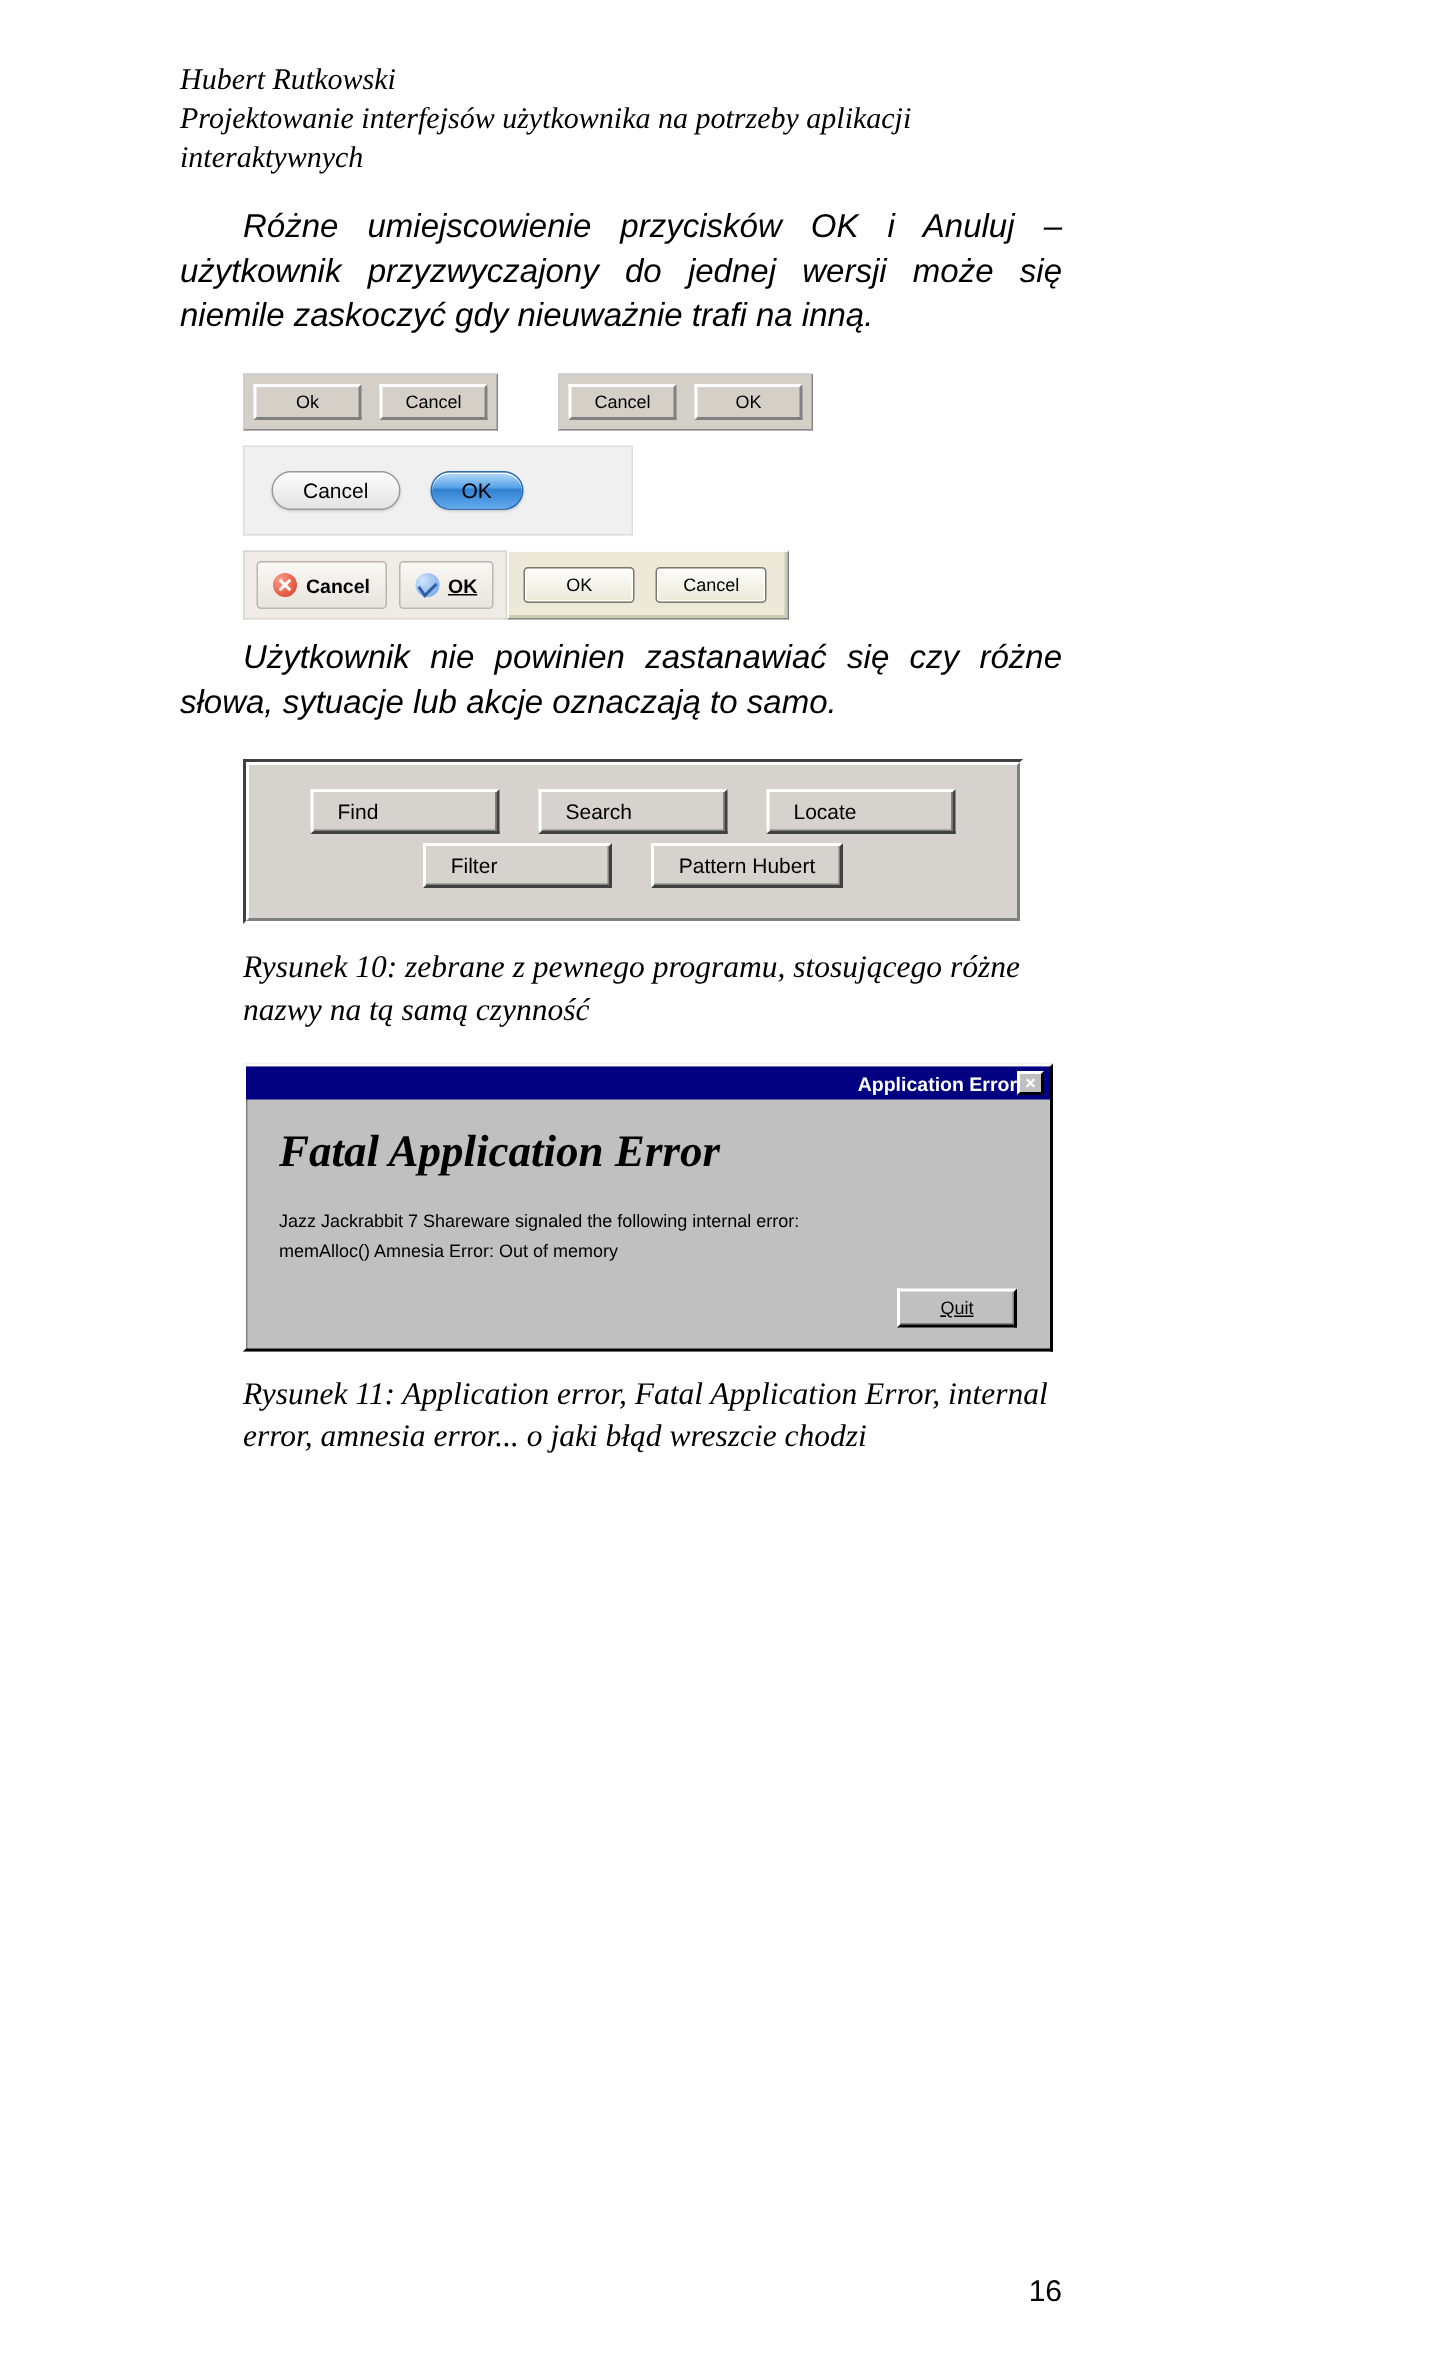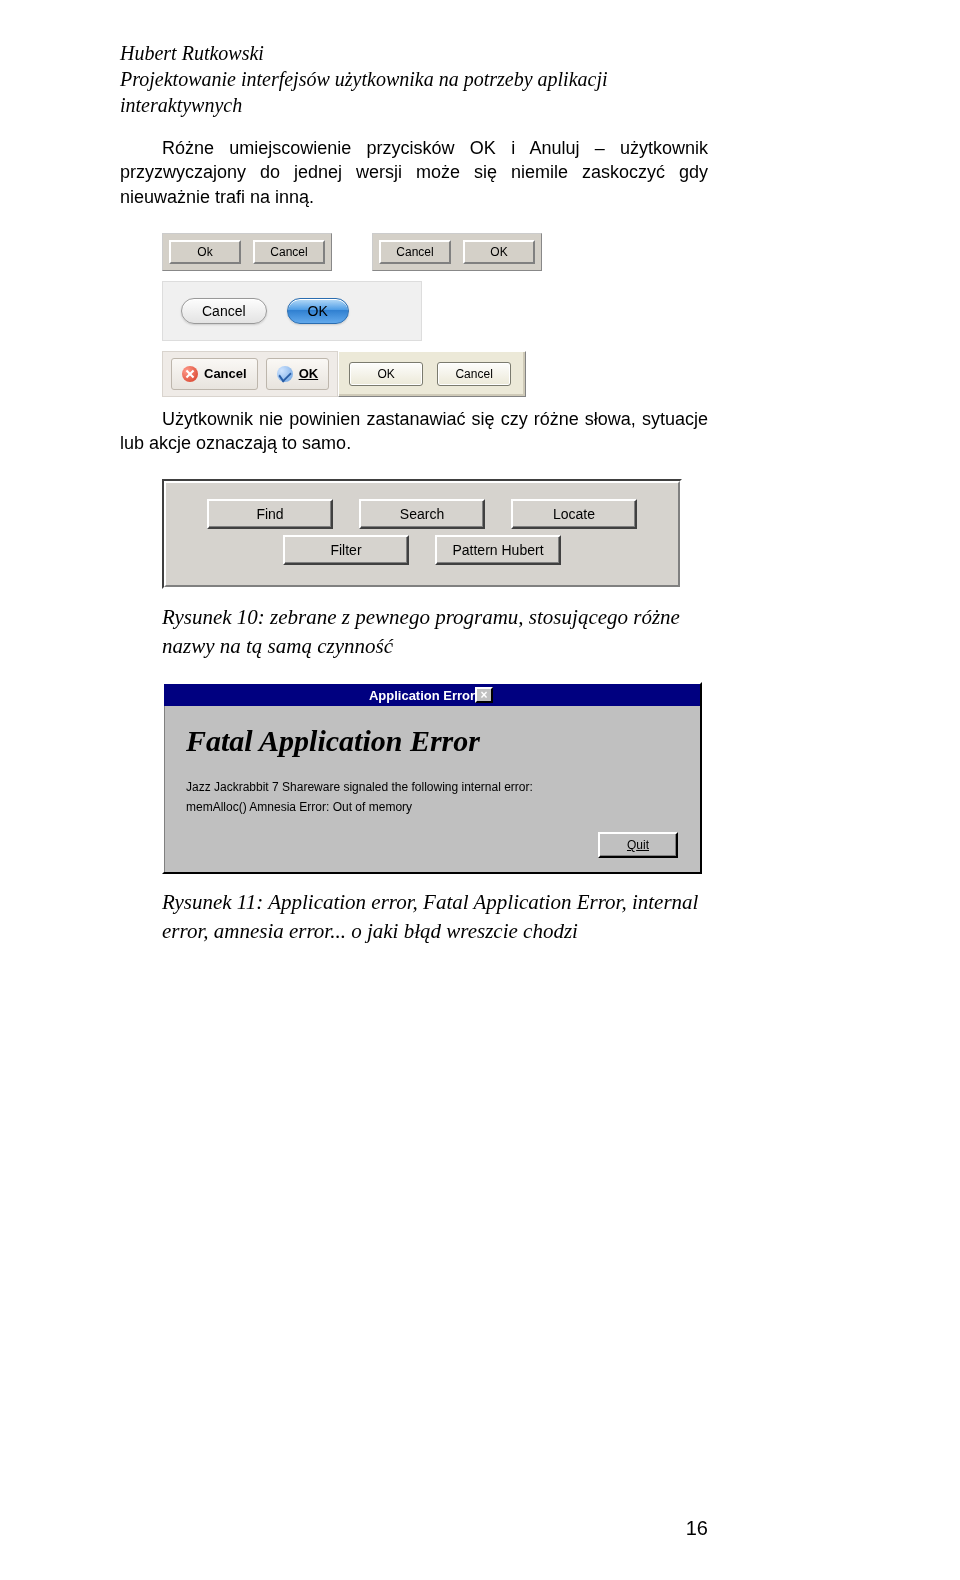--- a/index.html
+++ b/index.html
@@ -1,19 +1,19 @@
 <!DOCTYPE html>
 <html><head>
 <meta charset="utf-8">
 <style>
   * { box-sizing: border-box; margin: 0; padding: 0; }
   html, body { width: 960px; background: #fff; font-family: "Times New Roman", Times, serif; color: #000; }
   .page { width: 788px; min-height: 1580px; padding: 40px 80px 30px 120px; position: relative; }
   .hdr { font-style: italic; font-size: 20px; line-height: 1.3; margin-bottom: 18px; }
-  .para { font-family: Arial, Helvetica, sans-serif; font-size: 18px; line-height: 1.35; text-align: justify; margin-bottom: 24px; }
+  .para { font-family: Arial, Helvetica, sans-serif; font-size: 22px; line-height: 1.35; text-align: justify; margin-bottom: 24px; font-style: italic; }
   .para .indent { display: inline-block; width: 42px; }
   .caption { font-style: italic; font-size: 21px; line-height: 1.35; margin: 14px 0 22px 42px; max-width: 540px; }
   .fig { margin: 8px 0 10px 42px; }
   .pagenum { position: absolute; bottom: 40px; right: 80px; font-family: Arial, Helvetica, sans-serif; font-size: 20px; }
 
   
   .w9x-row { display: flex; gap: 40px; }
   .w9x-group { background: #d4d0c8; padding: 6px 6px; display: flex; gap: 12px; border: 1px solid #ccc; border-bottom-color:#888; border-right-color:#888; }
   .w9x-btn { font: 12px/1 Arial, sans-serif; text-align: center; min-width: 72px; padding: 4px 8px; background: #d4d0c8; border: 2px solid; border-color: #fff #808080 #808080 #fff; cursor: pointer; }
 
@@ -32,25 +32,25 @@
   .ic.cancel::before { transform:rotate(45deg);} .ic.cancel::after{ transform:rotate(-45deg);}
   .ic.ok { background: radial-gradient(circle at 30% 30%, #cfe4ff, #6aa1e0); position:relative;}
   .ic.ok::before { content:""; position:absolute; left:2px; top:5px; width:10px; height:6px; border-left:2px solid #2a5ea6; border-bottom:2px solid #2a5ea6; transform: rotate(-45deg) skewX(-10deg);}
   .xp-frame { background:#ece9d8; padding:10px 14px 10px 10px; display:flex; gap:14px; border:1px solid #fff; border-right-color:#838383; border-bottom-color:#838383; box-shadow: inset -2px -2px 0 #cfcab8;}
   .xp-btn { font: 12px Arial; min-width:74px; padding:4px 10px; text-align:center; background: linear-gradient(#fdfdfc,#ece9d8); border:1px solid #7a7a6e; border-radius:3px; box-shadow:0 0 0 1px #fff inset; cursor:pointer;}
 
   
   .fig4 { background: #d6d3ce; border: 2px solid; border-color:#404040 #fff #fff #404040; width: 520px; padding: 0; }
   .fig4-inner { border: 2px solid; border-color:#fff #808080 #808080 #fff; padding: 10px 14px 14px; }
   .row { display:flex; justify-content:center; gap: 26px; margin: 6px 0; }
-  .w9x-btn2 { font: 14px Arial; text-align:center; min-width:126px; padding:5px 0; background:#d6d3ce; border:2px solid; border-color:#fff #404040 #404040 #fff; box-shadow: inset -1px -1px 0 #808080, inset 1px 1px 0 #d6d3ce; cursor:pointer;}
+  .w9x-btn2 { font: 14px Arial; text-align:left; min-width:126px; padding:5px 16px; background:#d6d3ce; border:2px solid; border-color:#fff #404040 #404040 #fff; box-shadow: inset -1px -1px 0 #808080, inset 1px 1px 0 #d6d3ce; cursor:pointer;}
 
   
   .errwin { width: 540px; background:#c0c0c0; border:2px solid; border-color:#fff #000 #000 #fff; box-shadow: 1px 1px 0 #808080 inset; font-family: "MS Sans Serif", Arial, sans-serif; }
-  .errwin .title { background:#000080; color:#fff; display:flex; align-items:center; justify-content:center; padding:3px 4px 3px 2px; font: bold 13px Arial;}
+  .errwin .title { background:#000080; color:#fff; display:flex; align-items:center; justify-content:flex-end; padding:3px 4px 3px 2px; font: bold 13px Arial;}
   .errwin .close { width:18px; height:16px; background:#c0c0c0; border:2px solid; border-color:#fff #000 #000 #fff; font: bold 12px/12px Arial; text-align:center; cursor:pointer;}
   .errwin .body { padding: 18px 22px 14px; }
   .errwin h1 { font: italic bold 30px "Times New Roman", serif; margin-bottom: 22px; }
   .errwin .msg { font: 12px Arial; margin: 6px 0; }
   .errwin .btnrow { display:flex; justify-content:flex-end; margin-top: 18px; }
   .errwin .qbtn { font:12px Arial; min-width:80px; text-align:center; padding:4px 8px; background:#c0c0c0; border:2px solid; border-color:#fff #000 #000 #fff; box-shadow: inset -1px -1px 0 #808080; cursor:pointer;text-decoration:underline;}
 </style>
 </head>
 <body>
 

